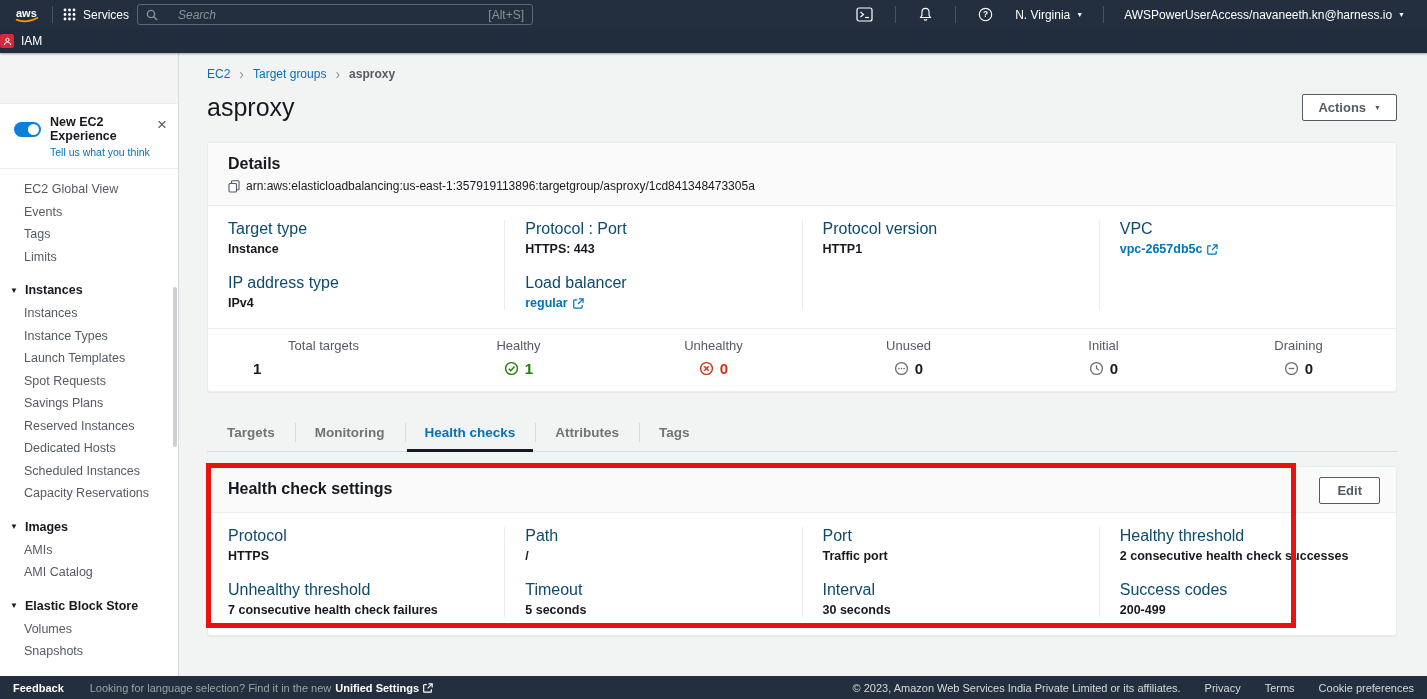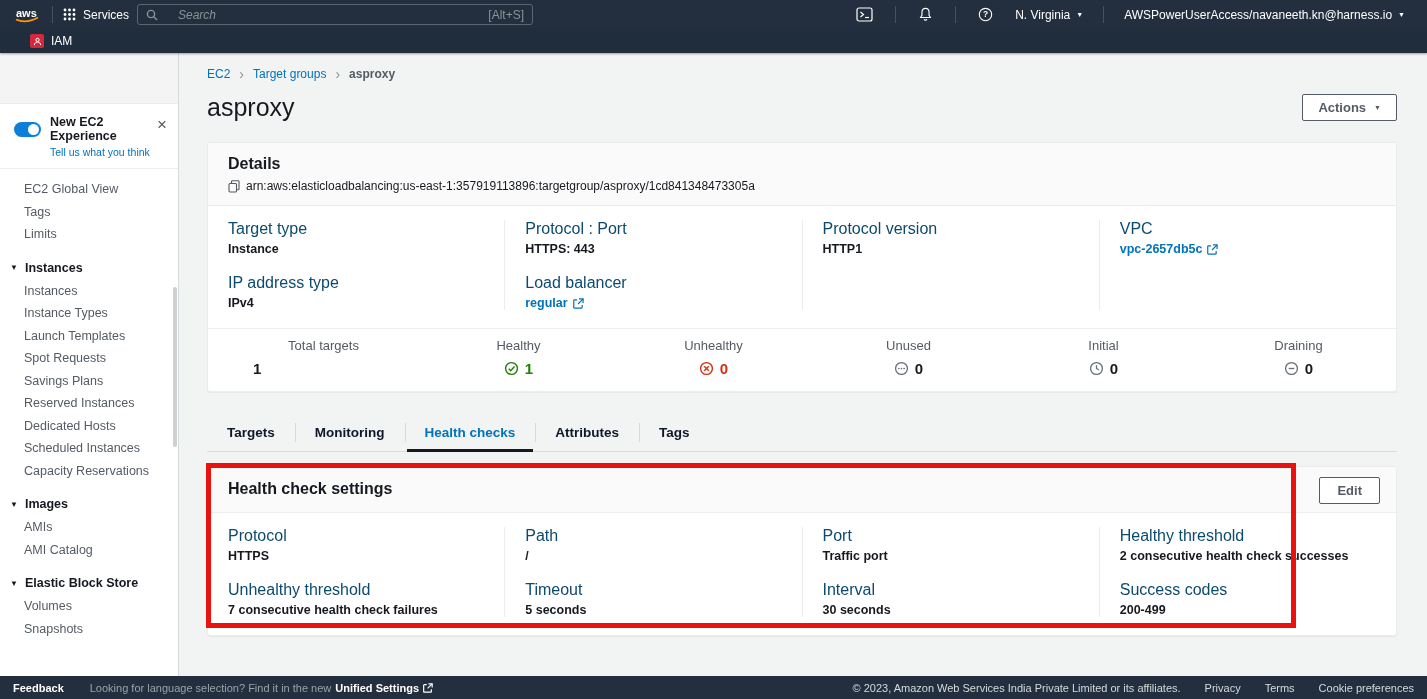--- a/index.html
+++ b/index.html
@@ -29,21 +29,21 @@
   .search-wrap input::placeholder { color:#879596; font-style:italic; }
   .search-shortcut { color:#879596; font-size:12px; }
   .nav-right { margin-left:auto; display:flex; align-items:center; }
   .nav-icon-btn { padding:0 12px; display:flex; align-items:center; cursor:pointer; }
   .nav-text-btn { display:flex; align-items:center; gap:6px; padding:0 10px; cursor:pointer; white-space:nowrap; }
   .caret { font-size:7px; color:#fff; line-height:1; }
 
   
   .servicebar {
     height:24px; background:#1f2d3d; display:flex; align-items:center;
-    padding:0 30px; gap:7px; color:#fff; font-size:12px; flex:0 0 auto;
+    padding:0 0; gap:7px; color:#fff; font-size:12px; flex:0 0 auto;
     box-shadow:0 1px 2px rgba(0,0,0,.35); position:relative; z-index:3;
   }
   .iam-badge { width:14px; height:14px; background:#d6283c; border-radius:2px; display:flex; align-items:center; justify-content:center; }
 
   
   .app { flex:1 1 auto; display:flex; min-height:0; }
 
   
   .sidebar { width:179px; flex:0 0 179px; background:#fff; border-right:1px solid #d5dbdb; position:relative; overflow:hidden; }
   .side-top { height:50px; background:#f4f4f4; }
@@ -96,21 +96,21 @@
   .stat { flex:1; text-align:center; }
   .stat:first-child { text-align:center; padding-left:18px; }
   .stat:first-child .stat-value { padding-left:27px; }
   .stat-label { font-size:13px; color:#545b64; }
   .stat-value { margin-top:7px; font-size:15px; font-weight:bold; color:#16191f; display:flex; align-items:center; justify-content:center; gap:6px; }
   .stat:first-child .stat-value { justify-content:flex-start; }
   .stat-green { color:#1d8102; }
   .stat-red { color:#d13212; }
 
   .tabs { margin-top:24px; display:flex; border-bottom:1px solid #d8dcdc; }
-  .tab { position:relative; padding:9px 20px 11px; font-size:13.5px; font-weight:bold; color:#0f172a; cursor:pointer; white-space:nowrap; }
+  .tab { position:relative; padding:9px 20px 11px; font-size:13.5px; font-weight:bold; color:#737373; cursor:pointer; white-space:nowrap; }
   .tab + .tab::before { content:""; position:absolute; left:0; top:7px; bottom:9px; width:1px; background:#d5dbdb; }
   .tab.active { color:#0073bb; }
   .tab.active::after { content:""; position:absolute; left:2px; right:2px; bottom:-1px; height:3px; background:#16191f; }
 
   .health-card { margin-top:14px; position:relative; }
   .health-card .card-header { padding:13px 20px 14px; }
   .edit-btn { position:absolute; top:10px; right:16px; padding:5px 17px; }
   .red-annotation {
     position:absolute; top:-4px; left:-2px; width:1090px; height:165px;
     border:5px solid #e8120e; z-index:10; pointer-events:none;
@@ -224,20 +224,21 @@
         </div>
         <div class="toggle-sub">Tell us what you think</div>
         <span class="side-close">×</span>
       </div>
       <nav class="side-nav">
         <ul class="side-list">
 
 
             <li class="side-item"><span>EC2 Global View</span></li>
 
+            <li class="side-item"><span>Events</span></li>
 
             <li class="side-item"><span>Tags</span></li>
 
             <li class="side-item"><span>Limits</span></li>
 
         </ul>
 
         <div class="side-section">
           <div class="side-section-header">
             <span class="side-caret">▼</span>

